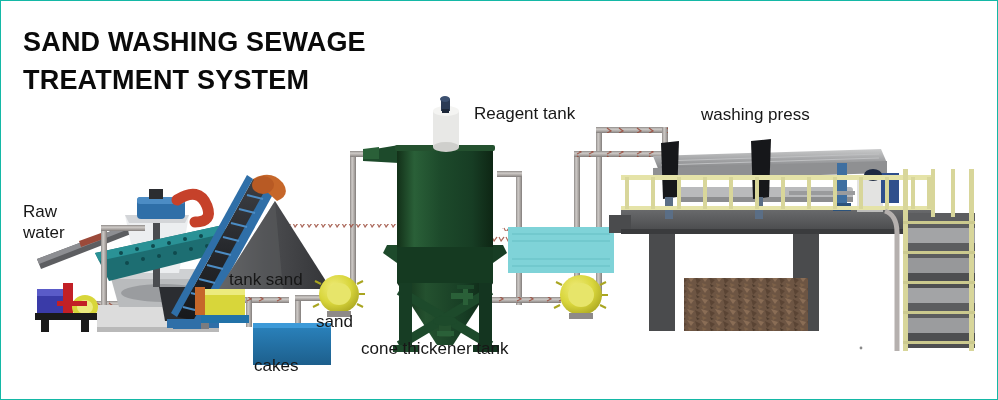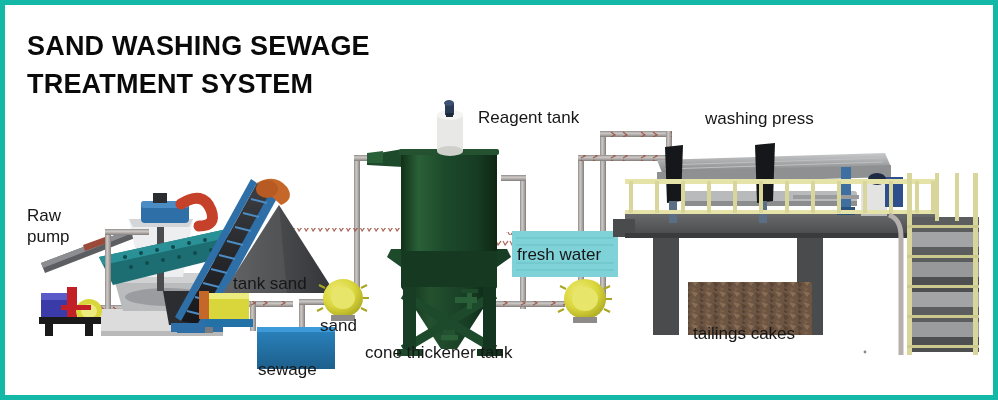--- a/index.html
+++ b/index.html
@@ -1,21 +1,21 @@
 <!DOCTYPE html>
 <html><head>
 <meta charset="utf-8">
 <style>
   html,body{margin:0;padding:0;background:#fff;}
   body{font-family:"Liberation Sans",sans-serif;}
   #page{
     position:relative;
     width:998px;height:400px;
     background:#ffffff;
-    border:5px solid #14b8a6;
+    border:1px solid #14b8a6;
     box-sizing:border-box;
     overflow:hidden;
   }
   #title{
     position:absolute;left:22px;top:22px;
     font-family:"Liberation Sans",sans-serif;
     font-weight:bold;
     font-size:27px;
     line-height:38px;
     letter-spacing:0.2px;
@@ -419,33 +419,31 @@
 
     <g>
       <rect x="683" y="277" width="124" height="53" fill="url(#pTail)"></rect>
     </g>
 
     <circle cx="860" cy="347" r="1.4" fill="#8a8a8a"></circle>
 
   </svg>
 
   <div class="lbl" style="left:22px;top:200px;line-height:21px;">Raw
-pump</div>
+water</div>
 
 
   <div class="lbl" style="left:228px;top:269px;">tank sand</div>
 
-  <div class="lbl" style="left:253px;top:355px;">sewage</div>
+  <div class="lbl" style="left:253px;top:355px;">cakes</div>
 
   <div class="lbl" style="left:315px;top:311px;">sand</div>
 
   <div class="lbl" style="left:360px;top:338px;">cone thickener tank</div>
 
   <div class="lbl" style="left:473px;top:103px;">Reagent tank</div>
 
-  <div class="lbl" style="left:512px;top:240px;">fresh water</div>
 
 
   <div class="lbl" style="left:700px;top:104px;">washing press</div>
 
-  <div class="lbl" style="left:688px;top:319px;">tailings cakes</div>
 
 </div>
 
 </body></html>

